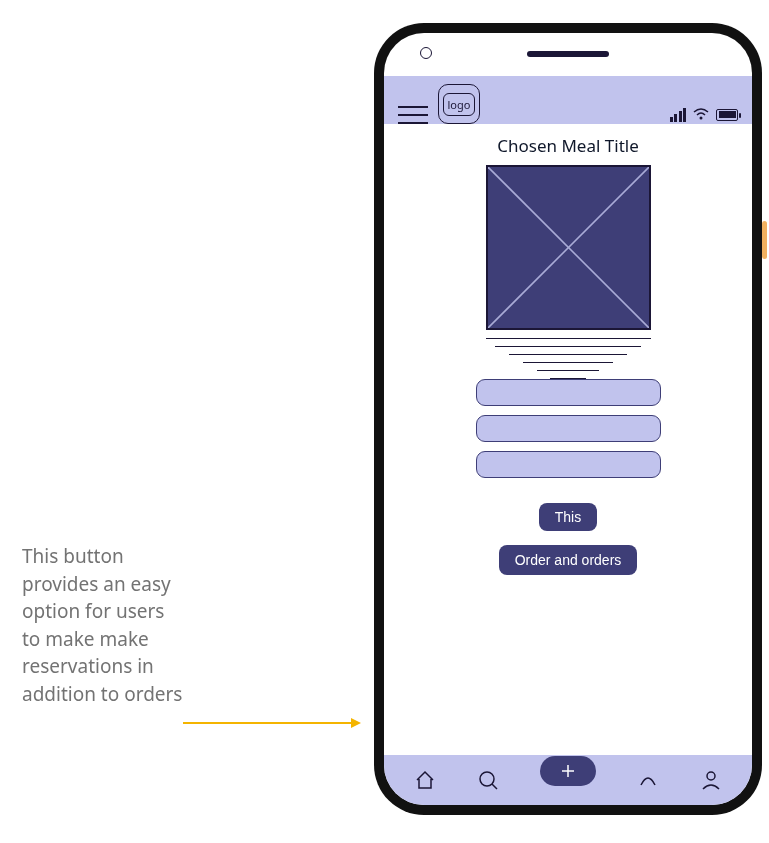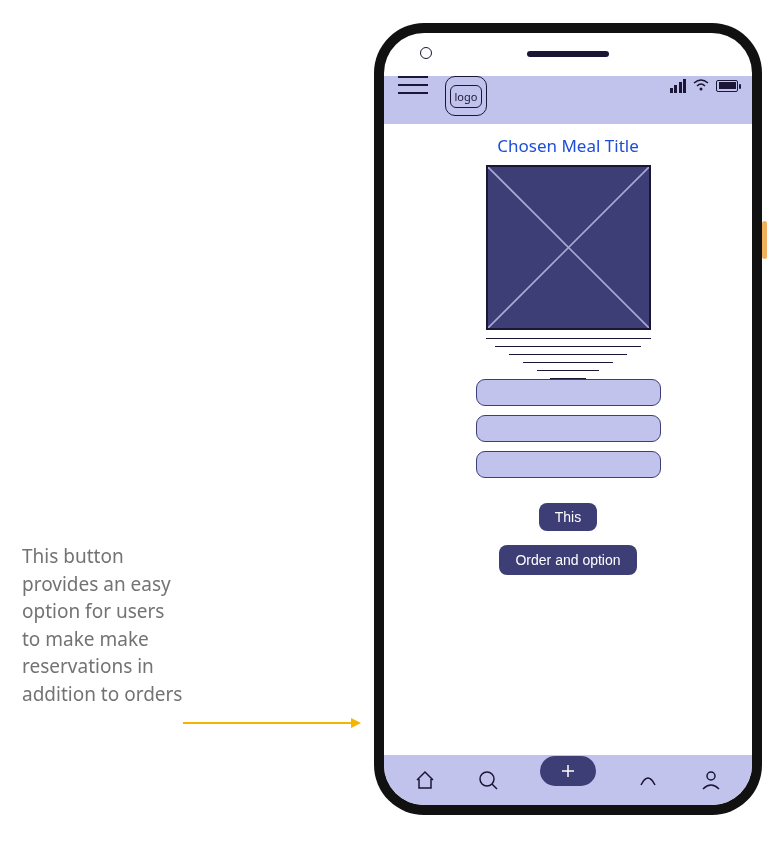--- a/index.html
+++ b/index.html
@@ -82,23 +82,22 @@
     bottom: 0;
     display: flex;
     flex-direction: column;
   }
 
   
   .header {
     height: 48px;
     background: #c1c3ed;
     display: flex;
-    align-items: flex-start;
+    align-items: flex-end;
     padding: 0 14px;
-    gap: 7px;
   }
   .hamburger {
     width: 30px;
     height: 18px;
     display: flex;
     flex-direction: column;
     justify-content: space-between;
     margin-right: 10px;
   }
   .hamburger span { height: 2px; background: #1b1636; }
@@ -150,21 +149,21 @@
   .content {
     flex: 1;
     overflow: hidden;
     padding: 10px 0 0;
     display: flex;
     flex-direction: column;
     align-items: center;
   }
   .meal-title {
     font-size: 17px;
-    color: #1d4ed8;
+    color: #0f172a;
     margin-bottom: 8px;
   }
   .image-placeholder {
     width: 165px;
     height: 165px;
     background: #3e3e77;
     border: 2px solid #1b1636;
     position: relative;
   }
   .image-placeholder svg { position:absolute; inset:0; }
@@ -309,21 +308,21 @@
             <span></span>
             <span></span>
             <span></span>
         </div>
 
         <div class="payment-field"></div>
         <div class="payment-field"></div>
         <div class="payment-field"></div>
 
         <button class="order-btn">This</button>
-        <button class="order-reserve-btn">Order and option</button>
+        <button class="order-reserve-btn">Order and orders</button>
       </div>
 
       <div class="bottom-nav">
         <div class="nav-icon">
           <svg width="22" height="22" viewBox="0 0 22 22">
               <path d="M3 11 L11 3 L19 11 M5 10 V19 H17 V10"></path>
             </svg>
         </div>
         <div class="nav-icon">
           <svg width="22" height="22" viewBox="0 0 22 22">

